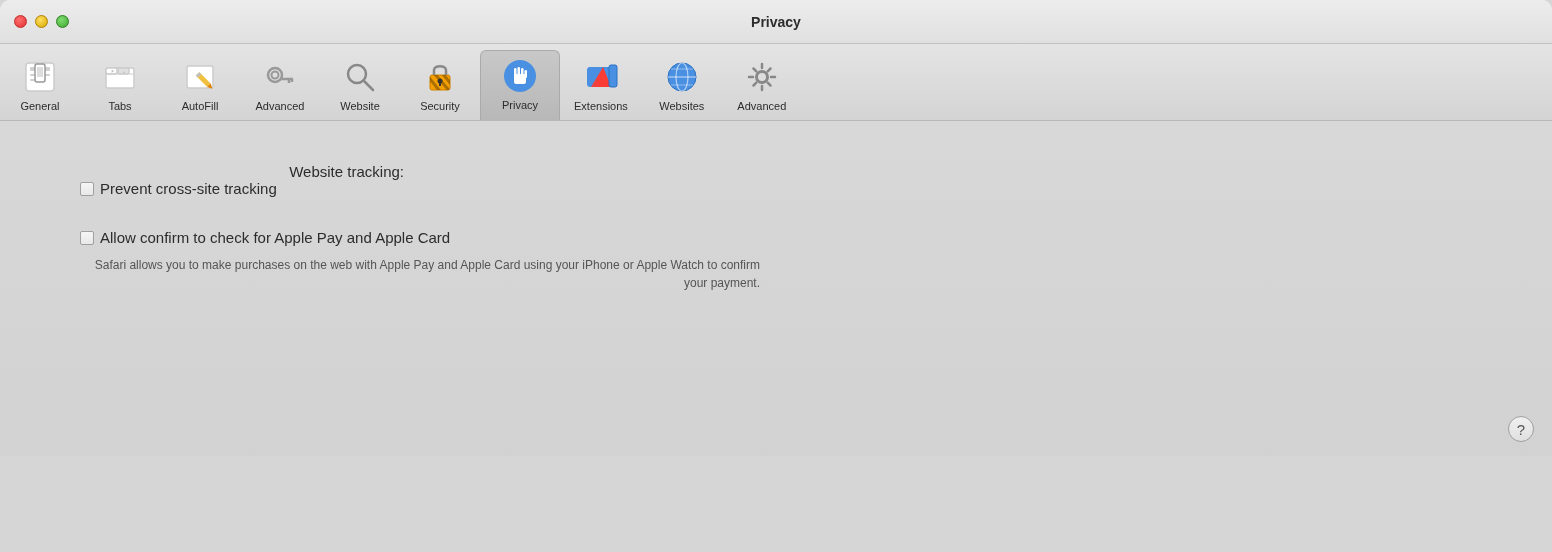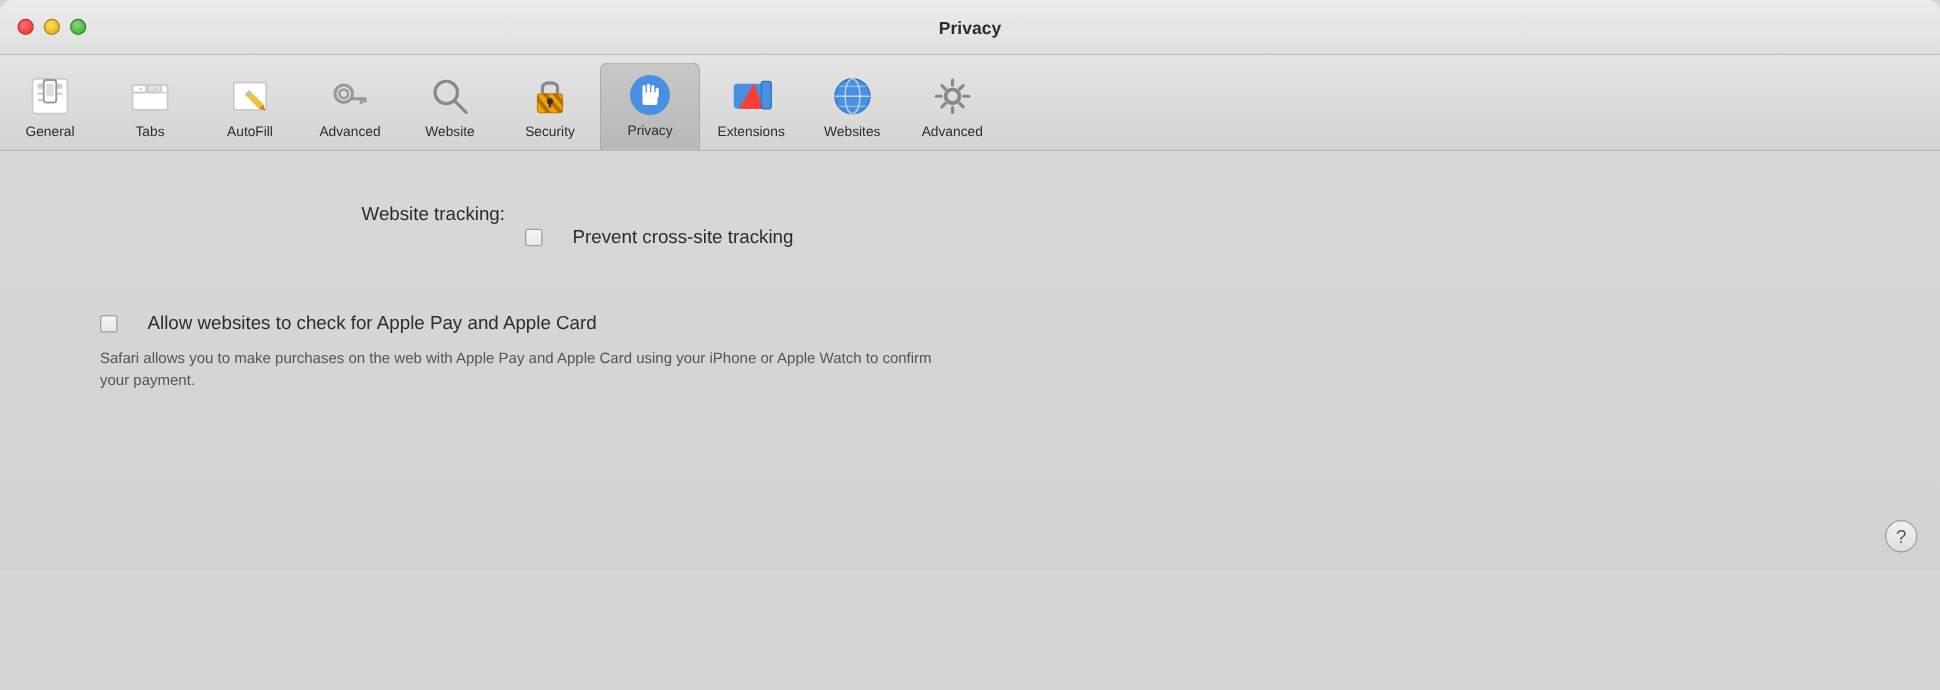--- a/index.html
+++ b/index.html
@@ -108,20 +108,21 @@
       padding: 40px 0;
       background: linear-gradient(180deg, #d8d8d8 0%, #d2d2d2 100%);
       position: relative;
     }
 
     .settings-row {
       display: flex;
       align-items: flex-start;
       margin-bottom: 32px;
       padding: 0 80px;
+      flex-direction: column;
     }
 
     .row-label {
       font-size: 15px;
       font-weight: 400;
       color: #2c2c2c;
       text-align: right;
       min-width: 340px;
       padding-right: 16px;
       padding-top: 2px;
@@ -129,22 +130,21 @@
 
     .row-content {
       display: flex;
       flex-direction: column;
       gap: 10px;
     }
 
     .checkbox-row {
       display: flex;
       align-items: center;
-      gap: 24px;
-      margin-top: 20px;
+      gap: 6px;
     }
 
     .checkbox {
       width: 14px;
       height: 14px;
       border: 1px solid #a0a0a0;
       background: linear-gradient(180deg, #f5f5f5 0%, #e8e8e8 100%);
       border-radius: 2px;
       cursor: pointer;
       flex-shrink: 0;
@@ -168,20 +168,21 @@
       cursor: pointer;
       box-shadow: 0 1px 2px rgba(0,0,0,0.1);
       width: fit-content;
     }
 
     .description-text {
       font-size: 12px;
       color: #555;
       max-width: 680px;
       line-height: 1.5;
+      text-align: right;
     }
 
     
     .help-button {
       position: absolute;
       bottom: 14px;
       right: 18px;
       width: 26px;
       height: 26px;
       border-radius: 50%;
@@ -389,21 +390,21 @@
           <span class="checkbox-label">Prevent cross-site tracking</span>
         </div>
       </div>
     </div>
 
 
     <div class="settings-row">
       <div class="row-content">
         <div class="checkbox-row">
           <div class="checkbox"></div>
-          <span class="checkbox-label">Allow websites to check for Apple Pay and Apple Card</span>
+          <span class="checkbox-label">Allow confirm to check for Apple Pay and Apple Card</span>
         </div>
         <div class="description-text">Safari allows you to make purchases on the web with Apple Pay and Apple Card using your iPhone or Apple Watch to confirm your payment.</div>
       </div>
     </div>
 
     <div class="help-button">?</div>
 
   </div>
 
 </div>

